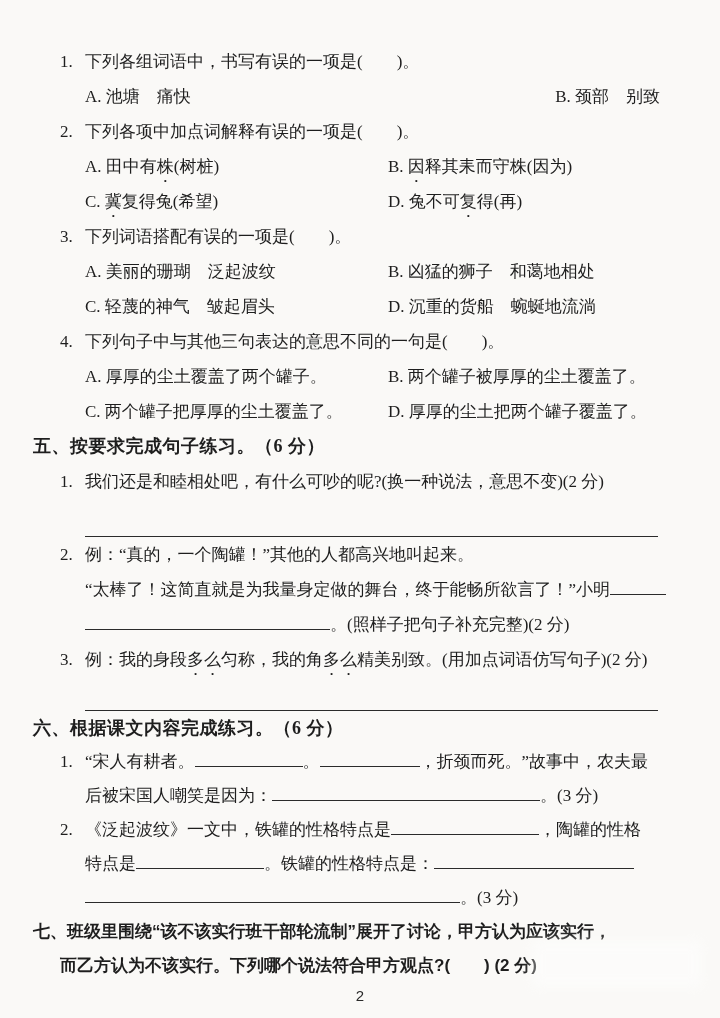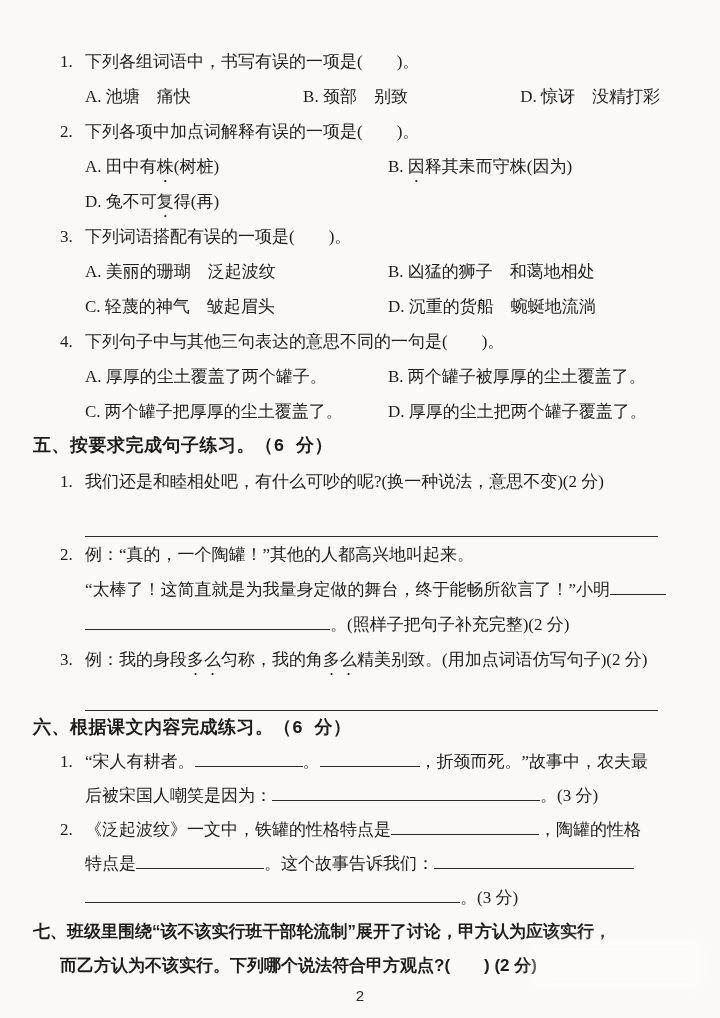--- a/index.html
+++ b/index.html
@@ -18,21 +18,21 @@
     padding:44px 58px 0 33px;
     font-size:17px;
   }
   .row{height:35px;line-height:35px;white-space:nowrap;}
   .row-sm{height:34px;line-height:34px;white-space:nowrap;}
   
   .q{display:flex;}
   .q .num{flex:none;width:25px;margin-left:27px;}
   .cont{margin-left:52px;}          
   .sec-title{
-    font-family:Liberation Mono, monospace;
+    font-family:Liberation Serif, serif;
     font-weight:bold;font-size:18px;letter-spacing:0.5px;
   }
   .sec7line{
     font-family:"Liberation Sans","DejaVu Sans",sans-serif;
     font-weight:bold;font-size:17px;
   }
   .sec7line.indent{margin-left:27px;}
   
   .opts-spread{margin-left:52px;width:575px;display:flex;justify-content:space-between;}
   .opts-grid{margin-left:52px;display:grid;grid-template-columns:303px auto;}
@@ -65,30 +65,30 @@
 
 <div class="page">
 
   <div class="row q">
     <span class="num">1.</span>
     <span>下列各组词语中，书写有误的一项是(　　)。</span>
   </div>
   <div class="row opts-spread">
     <span>A. 池塘　痛快</span>
     <span>B. 颈部　别致</span>
-    <span>D. 惊讶　没精打彩</span>
   </div>
 
   <div class="row q">
     <span class="num">2.</span>
     <span>下列各项中加点词解释有误的一项是(　　)。</span>
   </div>
   <div class="opts-grid">
     <span class="row"><span>A. 田中有</span><span class="em-dot">株</span><span>(树桩)</span></span>
     <span class="row"><span>B. </span><span class="em-dot">因</span><span>释其耒而守株(因为)</span></span>
+    <span class="row"><span>C. </span><span class="em-dot">冀</span><span>复得兔(希望)</span></span>
     <span class="row"><span>D. 兔不可</span><span class="em-dot">复</span><span>得(再)</span></span>
   </div>
 
   <div class="row q">
     <span class="num">3.</span>
     <span>下列词语搭配有误的一项是(　　)。</span>
   </div>
   <div class="opts-grid">
     <span class="row">A. 美丽的珊瑚　泛起波纹</span>
     <span class="row">B. 凶猛的狮子　和蔼地相处</span>
@@ -141,21 +141,21 @@
     <span><span>“宋人有耕者。</span><span class="bl w108"></span><span>。</span><span class="bl w100"></span><span>，折颈而死。”故事中，农夫最</span></span>
   </div>
   <div class="row-sm cont">
     <span>后被宋国人嘲笑是因为：</span><span class="bl w268"></span><span>。(3 分)</span>
   </div>
   <div class="row-sm q">
     <span class="num">2.</span>
     <span><span>《泛起波纹》一文中，铁罐的性格特点是</span><span class="bl w148"></span><span>，陶罐的性格</span></span>
   </div>
   <div class="row-sm cont">
-    <span>特点是</span><span class="bl w128"></span><span>。这个故事告诉我们：</span><span class="bl w200"></span>
+    <span>特点是</span><span class="bl w128"></span><span>。铁罐的性格特点是：</span><span class="bl w200"></span>
   </div>
   <div class="row-sm cont">
     <span class="bl w375"></span><span>。(3 分)</span>
   </div>
 
   <div class="row-sm sec7line">七、班级里围绕“该不该实行班干部轮流制”展开了讨论，甲方认为应该实行，</div>
   <div class="row-sm sec7line indent">而乙方认为不该实行。下列哪个说法符合甲方观点?(　　) (2 分)</div>
 
   <div class="artifact"></div>
   <div class="pagenum">2</div>

